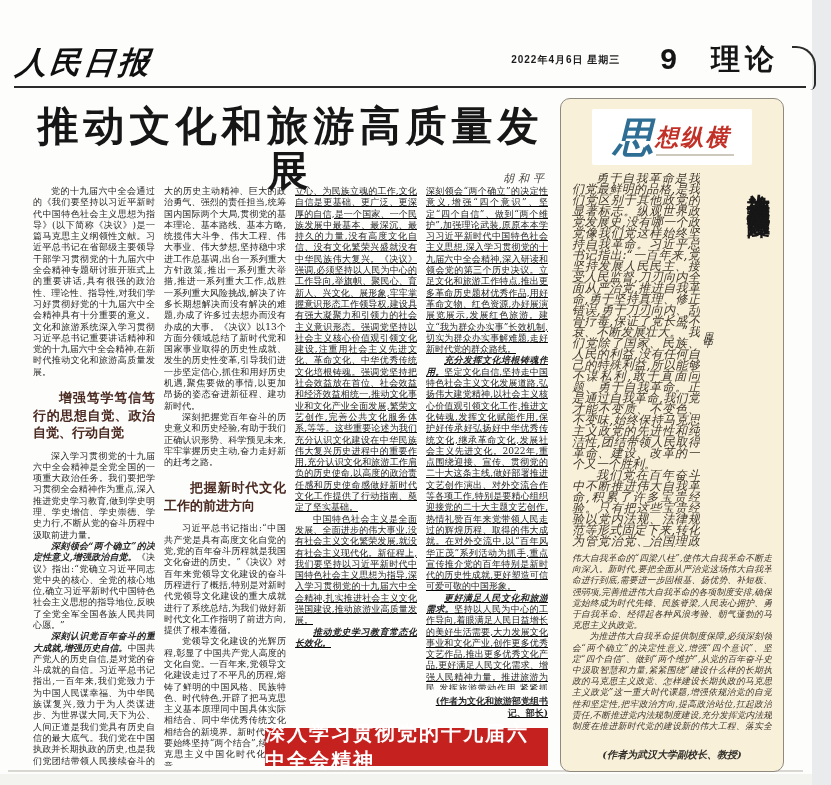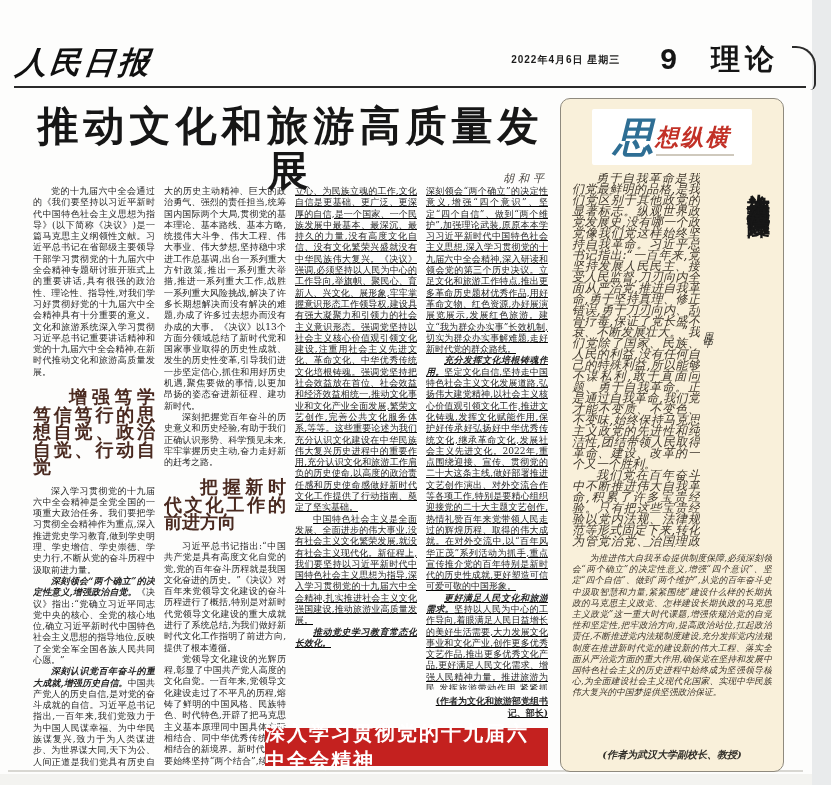--- a/index.html
+++ b/index.html
@@ -56,21 +56,21 @@
   .right-half{flex:1;display:flex;flex-direction:column;min-width:0;}
   .cols-row{display:flex;gap:9px;flex:1;min-height:0;text-decoration:underline;}
   .cols-row .col{height:100%;}
   .col4{display:flex;flex-direction:column;}
   .col-body{flex:1;min-height:0;overflow:hidden;}
   .it-p,.it-cont,.it-lead{margin:0;text-indent:2em;}
   .it-cont{text-indent:0;}
   .lead-sent{font-weight:bold;font-style:italic;}
   .it-h{
     font-family:"Liberation Sans","DejaVu Sans",sans-serif;font-weight:bold;
-    font-size:18px;line-height:17.5px;margin:11px 0 9px;color:#4a2a20;text-indent:2em;
+    font-size:13px;line-height:17.5px;margin:11px 0 9px;color:#4a2a20;text-indent:2em;
   }
   .attribution{text-align:right;font-weight:bold;font-size:9px;color:#2b2b2b;margin-top:5px;line-height:12px;}
 
   
   .banner{
     height:38px;margin:9px 0 0 -30px;background:#c4211f;color:#ffffff;
     display:flex;align-items:center;justify-content:center;
     font-family:"Liberation Sans",sans-serif;font-weight:bold;font-size:20px;letter-spacing:2px;
   }
 
@@ -174,16 +174,17 @@
     <div class="sidebar-narrow">
         <p class="it-p">勇于自我革命是我们党最鲜明的品格,是我们党区别于其他政党的显著标志。纵观世界政党发展史,没有哪一个政党像我们党这样始终坚持自我革命。习近平总书记指出:“一百年来,党坚持发展人民民主、接受人民监督,刀刃向内全面从严治党,推进自我革命,勇于坚持真理、修正错误,勇于刀刃向内、刮骨疗毒,保证了党长盛不衰、不断发展壮大。”我们党除了国家、民族、人民的利益,没有任何自己的特殊利益,所以能够不谋私利,敢于直面问题、勇于自我革命。正是通过自我革命,我们党才能不变质、不变色、不变味,始终保持马克思主义政党的先进性和纯洁性,团结带领人民取得革命、建设、改革的一个又一个胜利。</p>
         <p class="it-p">我们党在百年奋斗中不断推进伟大自我革命,积累了许多宝贵经验。只有把这些宝贵经验以党内法规、法律规范等形式固定下来,转化为管党治党、治国理政的制度优势,是推进伟大自我革命的应然要求。面对全面建设社会主义现代化国家新征程,我们不可避免会遭遇各种各样的考验,越是面对风险考验,越不能忘记党的初心使命,越需要推进伟大自我革命。制度带有根本性、全局性、稳定性、长期性。无论是坚守自我革命根本政治方向,丰富自我革命有效途径,还是打好自我革命攻坚战、持久战,锻造敢于善于斗争、勇于自我革命的干部队伍,都需要建章立制,都离不开制度保障。习近平总书记强调:“必须坚持构建自我净化、自我完善、自我革新、自我提高的制度规范体系,为推进伟大自我革命提供制度保障。”这为我们围绕推进伟大自我革命构建系统完备、科学规范、运行有效的制度规范体系指明了前进方向、提供了根本遵循。</p>
       </div>
     <div class="title-zone">
       <div class="v-author">周叶中</div>
       <div class="v-title">为推进伟大自我革命提供制度保障</div>
     </div>
   </div>
   <div class="sidebar-wide">
+      <p class="it-cont">伟大自我革命的“四梁八柱”,使伟大自我革命不断走向深入。新时代,要把全面从严治党这场伟大自我革命进行到底,需要进一步固根基、扬优势、补短板、强弱项,完善推进伟大自我革命的各项制度安排,确保党始终成为时代先锋、民族脊梁,人民衷心拥护、勇于自我革命、经得起各种风浪考验、朝气蓬勃的马克思主义执政党。</p>
       <p class="it-p">为推进伟大自我革命提供制度保障,必须深刻领会“两个确立”的决定性意义,增强“四个意识”、坚定“四个自信”、做到“两个维护”,从党的百年奋斗史中汲取智慧和力量,紧紧围绕“建设什么样的长期执政的马克思主义政党、怎样建设长期执政的马克思主义政党”这一重大时代课题,增强依规治党的自觉性和坚定性,把牢政治方向,提高政治站位,扛起政治责任,不断推进党内法规制度建设,充分发挥党内法规制度在推进新时代党的建设新的伟大工程、落实全面从严治党方面的重大作用,确保党在坚持和发展中国特色社会主义的历史进程中始终成为坚强领导核心,为全面建设社会主义现代化国家、实现中华民族伟大复兴的中国梦提供坚强政治保证。</p>
     </div>
   <div class="sidebar-attr">(作者为武汉大学副校长、教授)</div>
 </div>
 
 </body></html>

